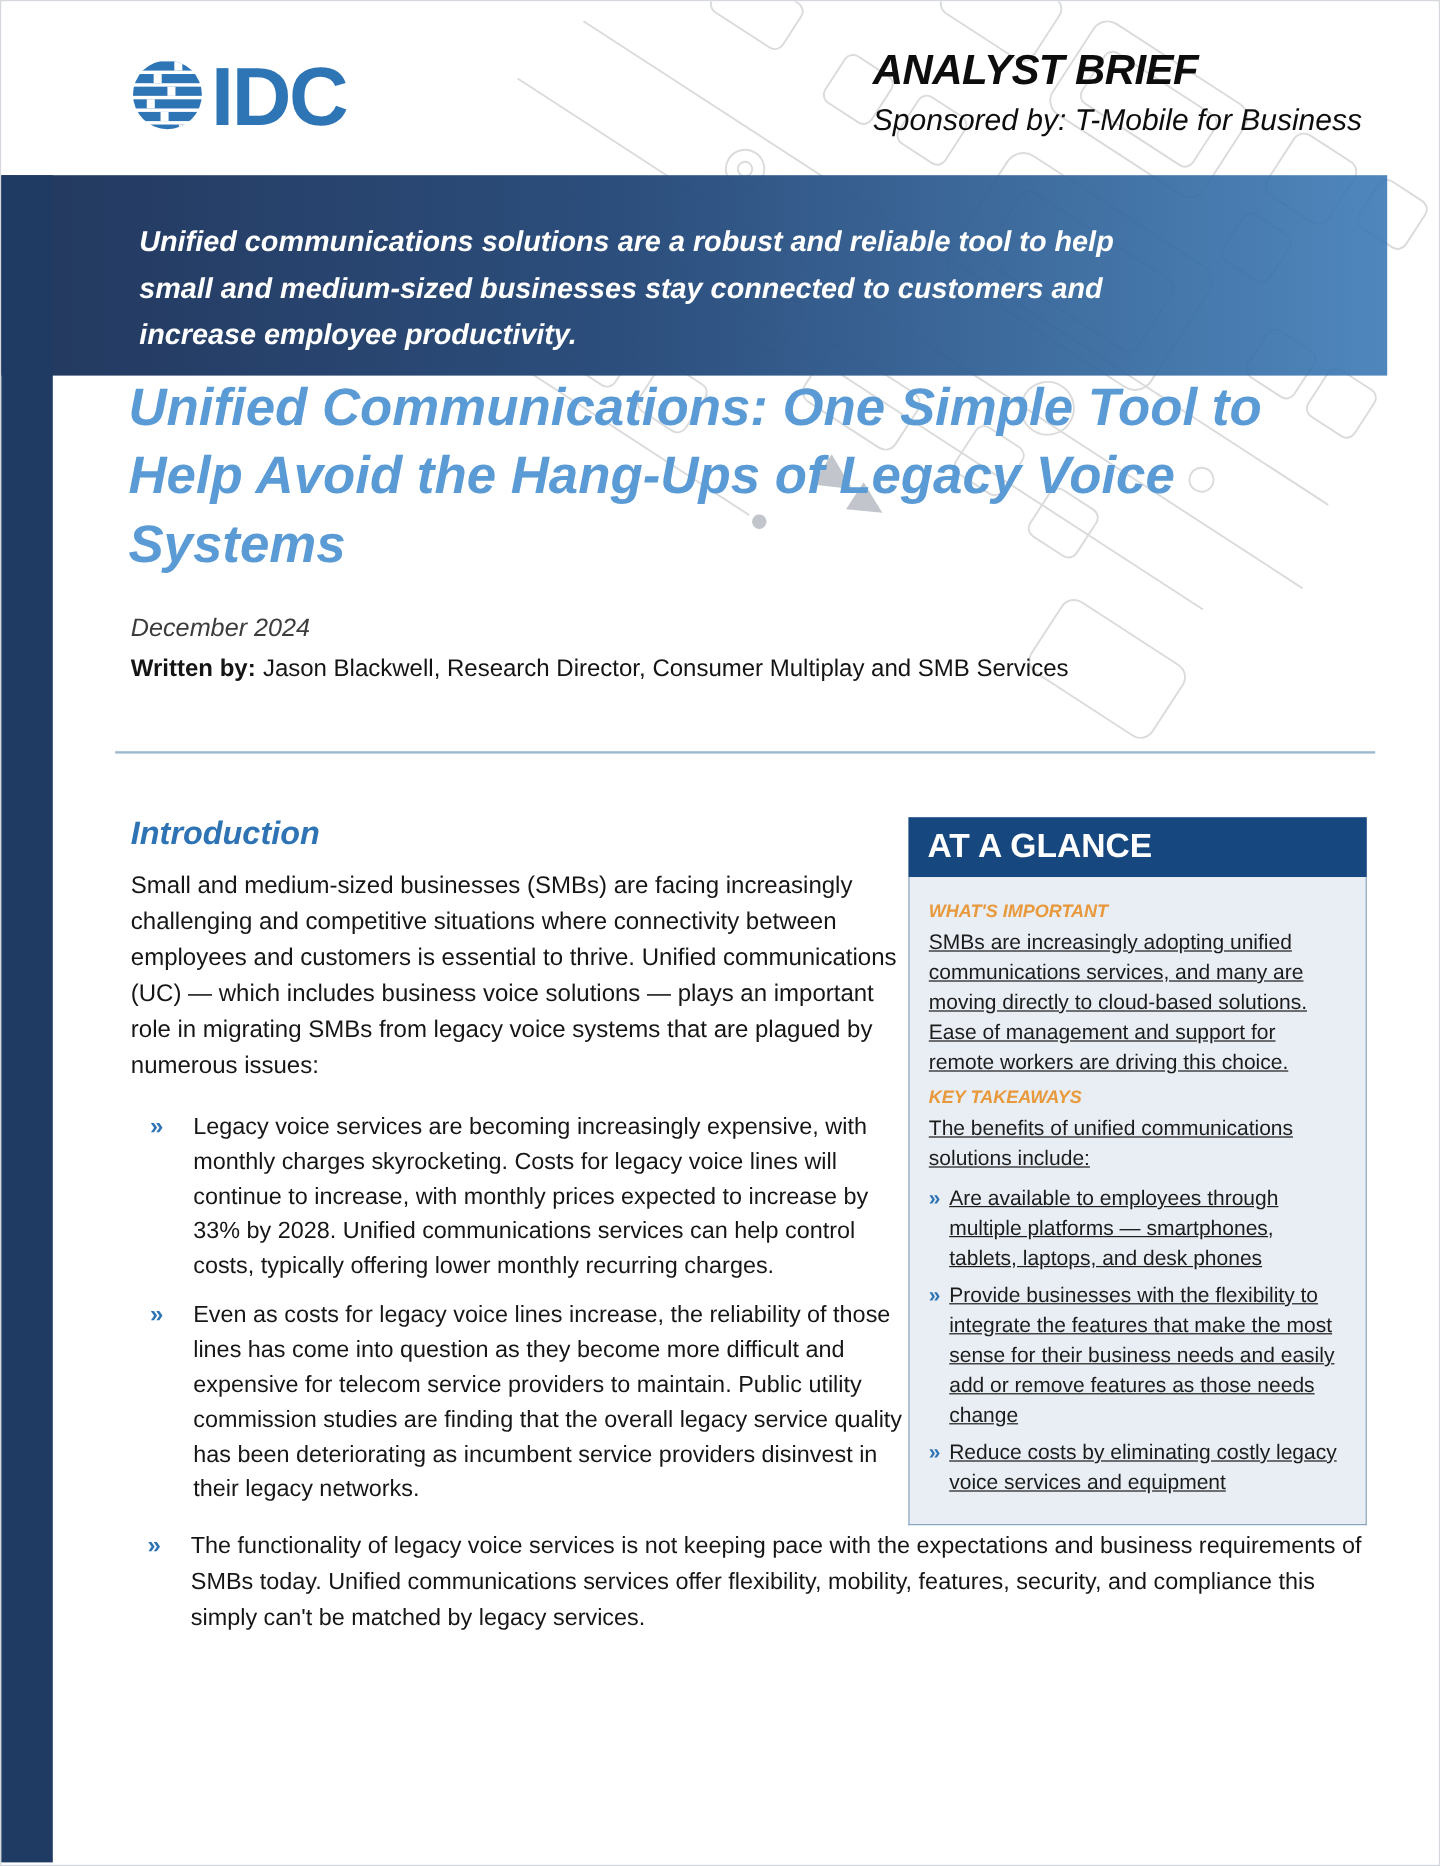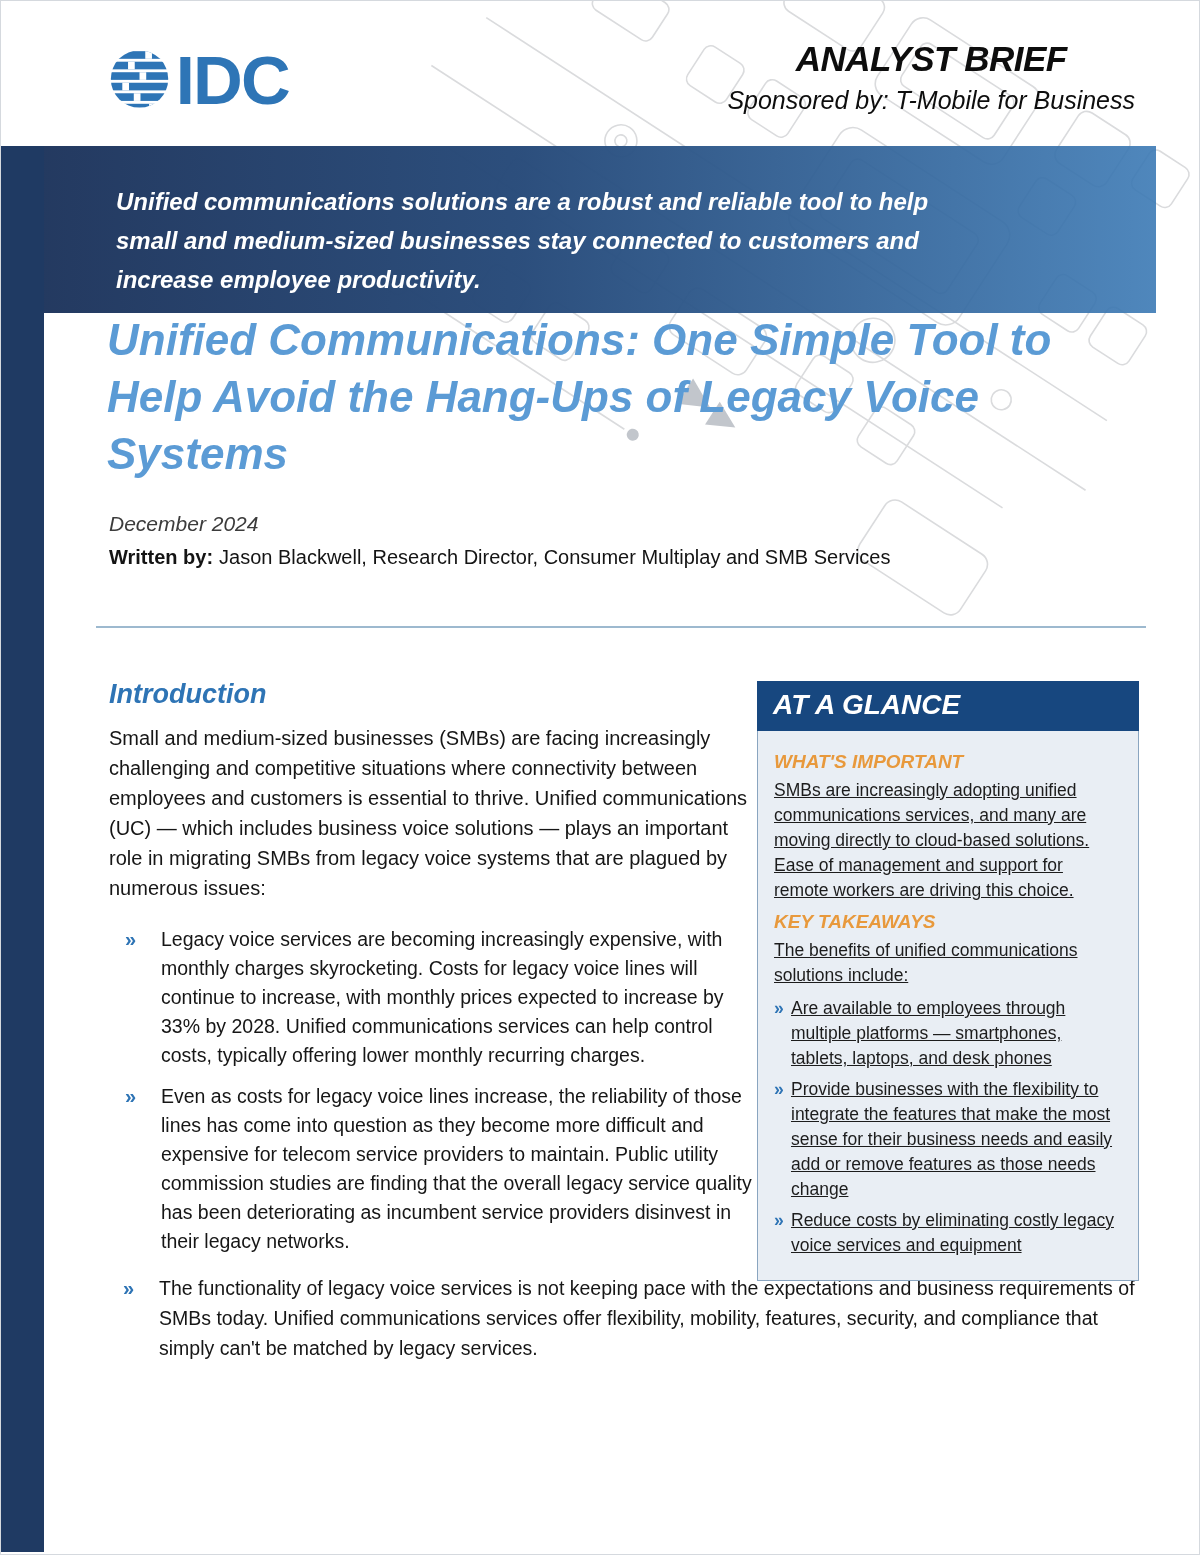--- a/index.html
+++ b/index.html
@@ -6,21 +6,21 @@
   html,body { background:#ffffff; }
   .page {
     position:relative; width:1200px; height:1555px; background:#ffffff;
     border:1px solid #d5d9de; overflow:hidden;
     font-family:"Liberation Sans", sans-serif; color:#1b1b1b;
   }
   
   .pattern { position:absolute; top:0; right:0; width:830px; height:680px; z-index:0; }
   
   .logo { position:absolute; left:106px; top:30px; z-index:2; }
-  .brief { position:absolute; right:64px; top:38px; text-align:center; z-index:2; }
+  .brief { position:absolute; right:64px; top:38px; text-align:left; z-index:2; }
   .brief-title { font-size:35px; font-weight:bold; font-style:italic; letter-spacing:-0.5px; color:#0d0d0d; }
   .sponsor { margin-top:7px; font-size:25px; font-style:italic; color:#0d0d0d; }
   
   .banner {
     position:absolute; left:0; top:145px; width:1155px; height:167px; z-index:1;
     background:linear-gradient(90deg, rgba(35,56,94,1) 0%, rgba(40,75,122,0.98) 45%, rgba(60,122,181,0.90) 100%);
   }
   .banner-text {
     padding:36px 0 0 115px; width:985px; color:#ffffff;
     font-weight:bold; font-size:24px; line-height:39px;font-style:italic;
@@ -43,23 +43,23 @@
   .bullets { margin-top:22px; margin-left:16px; }
   .bullet { display:flex; margin-bottom:12px; }
   .bullet .marker { flex:0 0 36px; color:#2e74b5; font-weight:bold; font-size:20px; line-height:29px; }
   .bullet .btext { font-size:19.5px; line-height:29px; color:#161616; }
   
   .bullet-full { position:absolute; left:122px; top:1272px; width:1028px; display:flex; z-index:2; }
   .bullet-full .marker { flex:0 0 36px; color:#2e74b5; font-weight:bold; font-size:20px; line-height:30px; }
   .bullet-full .btext { font-size:19.5px; line-height:30px; color:#161616; }
   
   .glance { position:absolute; left:756px; top:680px; width:382px; z-index:2; }
-  .glance-header { background:#17477f; color:#ffffff; font-size:28px; font-weight:bold; font-style:italic; padding:8px 16px 10px; }
+  .glance-header { background:#17477f; color:#ffffff; font-size:28px; font-weight:bold; padding:8px 16px 10px; }
   .glance-body { background:#e9eef4; border:1px solid #8aa5c0; border-top:none; padding:12px 16px 16px; }
-  .glance-body h3 { font-size:19px; font-weight:bold; font-style:italic; color:#e8993c; margin:8px 0 5px; }
+  .glance-body h3 { font-size:15px; font-weight:bold; font-style:italic; color:#e8993c; margin:8px 0 5px; }
   .glance-body p { font-size:17.5px; line-height:25px; color:#1c1c1c;text-decoration:underline; }
   .g-bullets { margin-top:8px; }
   .g-bullet { display:flex; margin-bottom:6px; }
   .g-bullet .marker { flex:0 0 17px; color:#2e74b5; font-weight:bold; font-size:17.5px; line-height:25px; }
   .g-bullet p { flex:1; }
 </style>
 </head>
 <body>
 
 <div class="page">
@@ -160,21 +160,21 @@
       </div>
       <div class="bullet">
         <span class="marker">»</span>
         <div class="btext">Even as costs for legacy voice lines increase, the reliability of those lines has come into question as they become more difficult and expensive for telecom service providers to maintain. Public utility commission studies are finding that the overall legacy service quality has been deteriorating as incumbent service providers disinvest in their legacy networks.</div>
       </div>
     </div>
   </div>
 
   <div class="bullet-full">
     <span class="marker">»</span>
-    <div class="btext">The functionality of legacy voice services is not keeping pace with the expectations and business requirements of SMBs today. Unified communications services offer flexibility, mobility, features, security, and compliance that simply can't be matched by legacy services.</div>
+    <div class="btext">The functionality of legacy voice services is not keeping pace with the expectations and business requirements of SMBs today. Unified communications services offer flexibility, mobility, features, security, and compliance this simply can't be matched by legacy services.</div>
   </div>
 
   <div class="glance">
     <div class="glance-header">AT A GLANCE</div>
     <div class="glance-body">
       <h3>WHAT'S IMPORTANT</h3>
       <p>SMBs are increasingly adopting unified communications services, and many are moving directly to cloud-based solutions. Ease of management and support for remote workers are driving this choice.</p>
       <h3>KEY TAKEAWAYS</h3>
       <p>The benefits of unified communications solutions include:</p>
       <div class="g-bullets">

